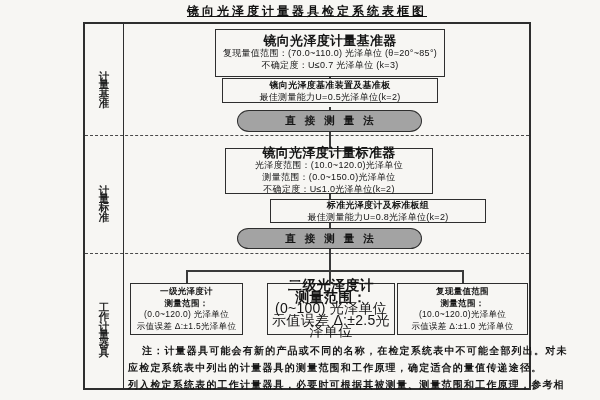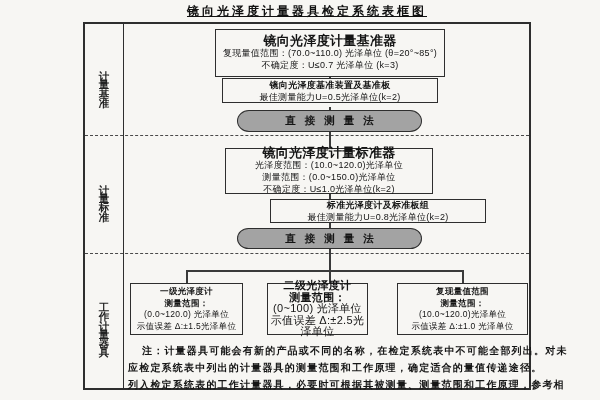--- a/index.html
+++ b/index.html
@@ -136,21 +136,21 @@
       <span>直接测量法</span>
     </div>
 
     <div class="box" style="left:45px;top:259px;width:113px;height:52px;font-size:8.5px;line-height:11.5px;">
       <div class="bl">一级光泽度计</div>
       <div class="bl">测量范围：</div>
       <div>(0.0~120.0) 光泽单位</div>
       <div>示值误差 Δ:±1.5光泽单位</div>
     </div>
 
-    <div class="box" style="left:182px;top:259px;width:101px;height:52px;font-size:11px;line-height:11.5px;align-items:center;">
+    <div class="box" style="left:182px;top:259px;width:128px;height:52px;font-size:14px;line-height:11.5px;align-items:center;">
       <div class="bl">二级光泽度计</div>
       <div class="bl">测量范围：</div>
       <div>(0~100) 光泽单位</div>
       <div>示值误差 Δ:±2.5光泽单位</div>
     </div>
 
     <div class="box" style="left:312px;top:259px;width:131px;height:52px;font-size:8.5px;line-height:11.5px;">
       <div class="bl">复现量值范围</div>
       <div class="bl">测量范围：</div>
       <div>(10.0~120.0)光泽单位</div>

